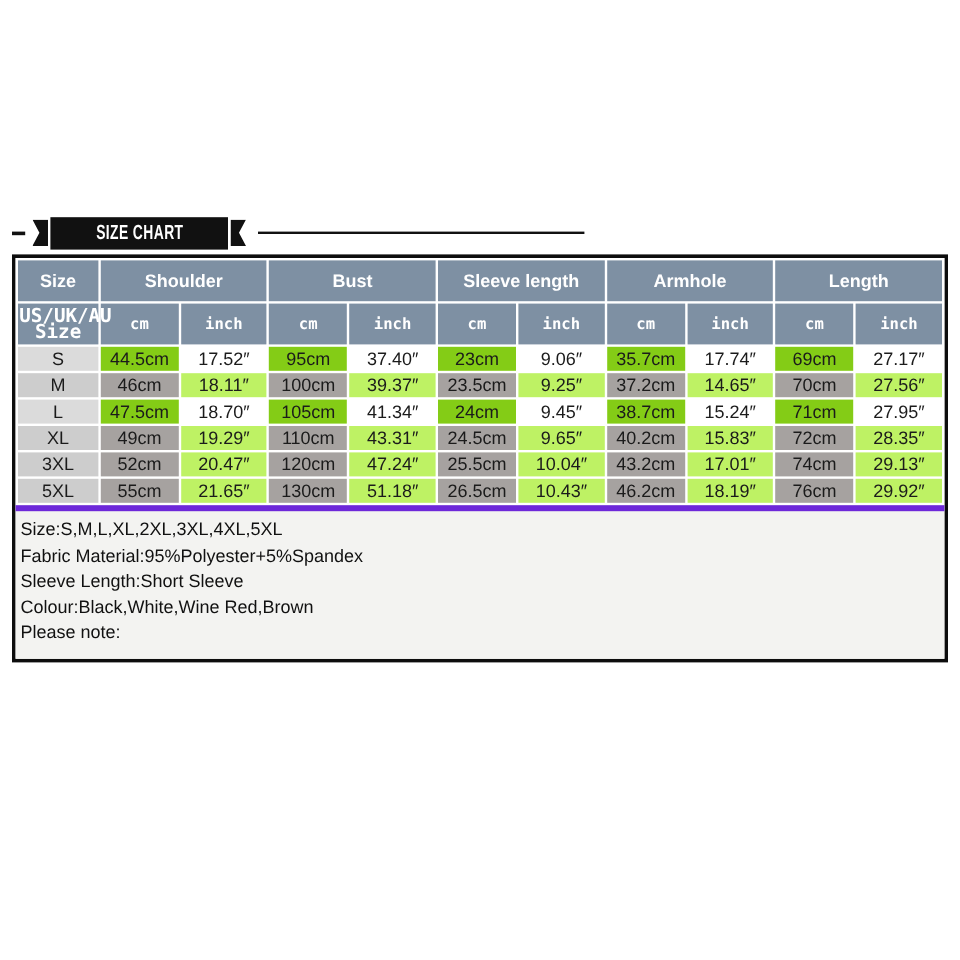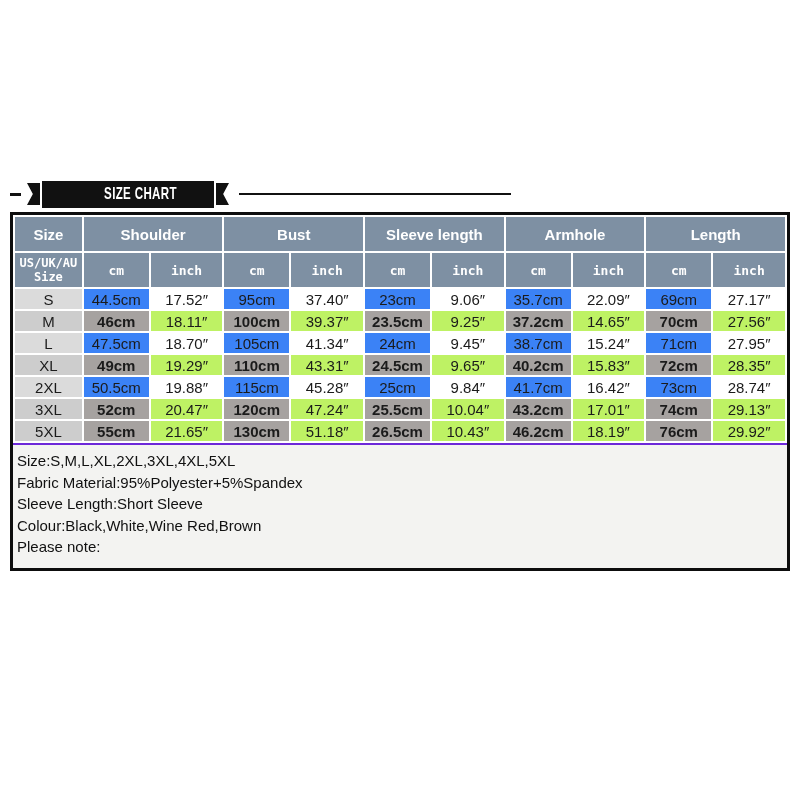--- a/index.html
+++ b/index.html
@@ -15,21 +15,21 @@
   .banner-row{
     position:absolute;left:10px;top:179px;width:780px;height:30px;
     display:flex;align-items:center;
   }
   .banner-dash{width:11px;height:3px;background:#111;margin-right:6px;}
   .fold{width:13px;height:22px;background:#111;}
   .fold-left{clip-path:polygon(0 0,100% 0,100% 100%,0 100%,45% 50%);margin-right:2px;}
   .fold-right{clip-path:polygon(0 0,100% 0,55% 50%,100% 100%,0 100%);margin-left:2px;}
   .ribbon{
     width:148px;height:27px;background:#111;
-    display:flex;align-items:center;justify-content:center;padding-left:24px;
+    display:flex;align-items:center;justify-content:center;
   }
   .ribbon span{
     color:#fff;font-weight:bold;font-size:17px;letter-spacing:.5px;
     transform:scaleX(.68);white-space:nowrap;
   }
   .banner-line{width:272px;height:2px;background:#111;margin-left:10px;}
 
   
   .sheet{
     position:absolute;left:10px;top:212px;width:774px;
@@ -40,35 +40,35 @@
   table.size-table{
     width:100%;border-collapse:separate;border-spacing:2px;
     table-layout:fixed;background:#fff;
   }
   col.col-size{width:8.8%;}
   col.col-cm{width:8.55%;}
   col.col-inch{width:9.45%;}
   th{font-weight:bold;color:#ffffff;background:#7e90a3;}
   th.h1{height:32px;font-size:15px;font-family:"Liberation Sans",sans-serif;}
   th.h2{height:32px;font-size:13px;font-family:"DejaVu Sans Mono",monospace;}
-  th.size-sub{font-size:12px;line-height:14px;margin-left:38px;}
+  th.size-sub{font-size:16px;line-height:14px;margin-left:38px;}
   td{
     height:18px;font-size:15px;text-align:center;color:#1b1b1b;
     font-family:"Liberation Sans",sans-serif;white-space:nowrap;overflow:hidden;
   }
   tr.r-odd  td.size-cell{background:#dbdbdb;}
   tr.r-even td.size-cell{background:#cdcdcd;}
-  tr.r-odd  td.cm-cell{background:#3b82f6;}
-  tr.r-even td.cm-cell{background:#a6a2a0;font-weight:bold;}
+  tr.r-odd  td.cm-cell{background:#84cc16;}
+  tr.r-even td.cm-cell{background:#a6a2a0;}
   tr.r-odd  td.inch-cell{background:#ffffff;margin-top:40px;}
   tr.r-even td.inch-cell{background:#bef264;}
 
   
   .notes{
-    border-top:2px solid #6d28d9;background:#f3f3f1;
+    border-top:5px solid #6d28d9;background:#f3f3f1;
     padding:5px 4px 10px 4px;
   }
   .note-line{
     font-size:15px;line-height:21.5px;color:#111;
     font-family:"Liberation Sans",sans-serif;white-space:nowrap;
   }
 </style>
 </head>
 <body>
 
@@ -128,21 +128,21 @@
       <tbody>
         <tr class="r-odd">
           <td class="size-cell">S</td>
           <td class="cm-cell">44.5cm</td>
           <td class="inch-cell">17.52″</td>
           <td class="cm-cell">95cm</td>
           <td class="inch-cell">37.40″</td>
           <td class="cm-cell">23cm</td>
           <td class="inch-cell">9.06″</td>
           <td class="cm-cell">35.7cm</td>
-          <td class="inch-cell">22.09″</td>
+          <td class="inch-cell">17.74″</td>
           <td class="cm-cell">69cm</td>
           <td class="inch-cell">27.17″</td>
         </tr>
         <tr class="r-even">
           <td class="size-cell">M</td>
           <td class="cm-cell">46cm</td>
           <td class="inch-cell">18.11″</td>
           <td class="cm-cell">100cm</td>
           <td class="inch-cell">39.37″</td>
           <td class="cm-cell">23.5cm</td>
@@ -171,33 +171,20 @@
           <td class="inch-cell">19.29″</td>
           <td class="cm-cell">110cm</td>
           <td class="inch-cell">43.31″</td>
           <td class="cm-cell">24.5cm</td>
           <td class="inch-cell">9.65″</td>
           <td class="cm-cell">40.2cm</td>
           <td class="inch-cell">15.83″</td>
           <td class="cm-cell">72cm</td>
           <td class="inch-cell">28.35″</td>
         </tr>
-        <tr class="r-odd">
-          <td class="size-cell">2XL</td>
-          <td class="cm-cell">50.5cm</td>
-          <td class="inch-cell">19.88″</td>
-          <td class="cm-cell">115cm</td>
-          <td class="inch-cell">45.28″</td>
-          <td class="cm-cell">25cm</td>
-          <td class="inch-cell">9.84″</td>
-          <td class="cm-cell">41.7cm</td>
-          <td class="inch-cell">16.42″</td>
-          <td class="cm-cell">73cm</td>
-          <td class="inch-cell">28.74″</td>
-        </tr>
         <tr class="r-even">
           <td class="size-cell">3XL</td>
           <td class="cm-cell">52cm</td>
           <td class="inch-cell">20.47″</td>
           <td class="cm-cell">120cm</td>
           <td class="inch-cell">47.24″</td>
           <td class="cm-cell">25.5cm</td>
           <td class="inch-cell">10.04″</td>
           <td class="cm-cell">43.2cm</td>
           <td class="inch-cell">17.01″</td>

